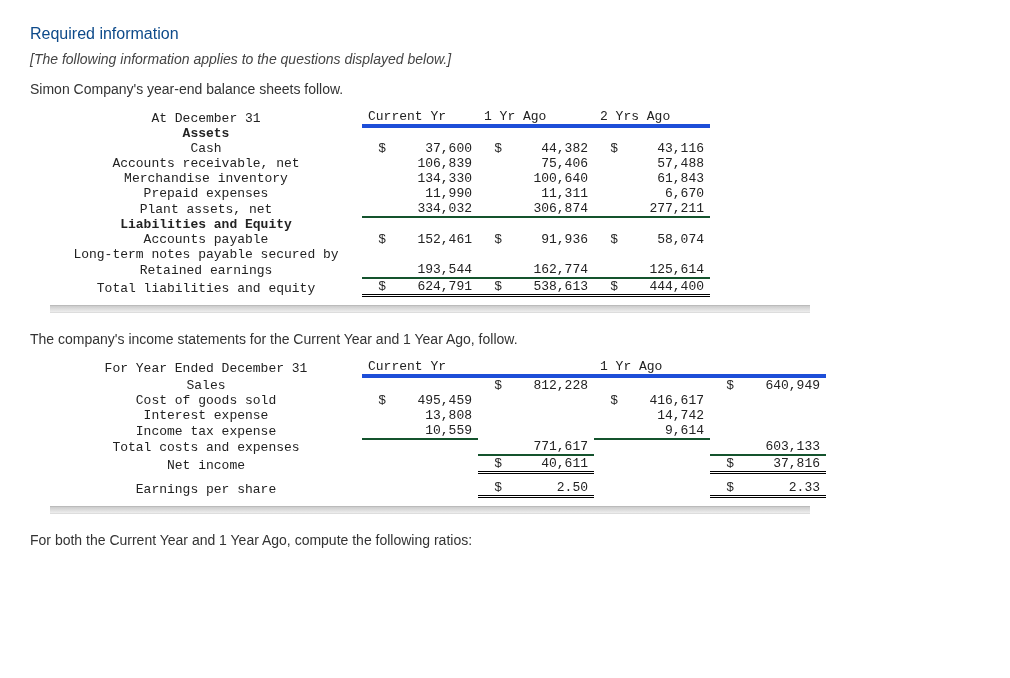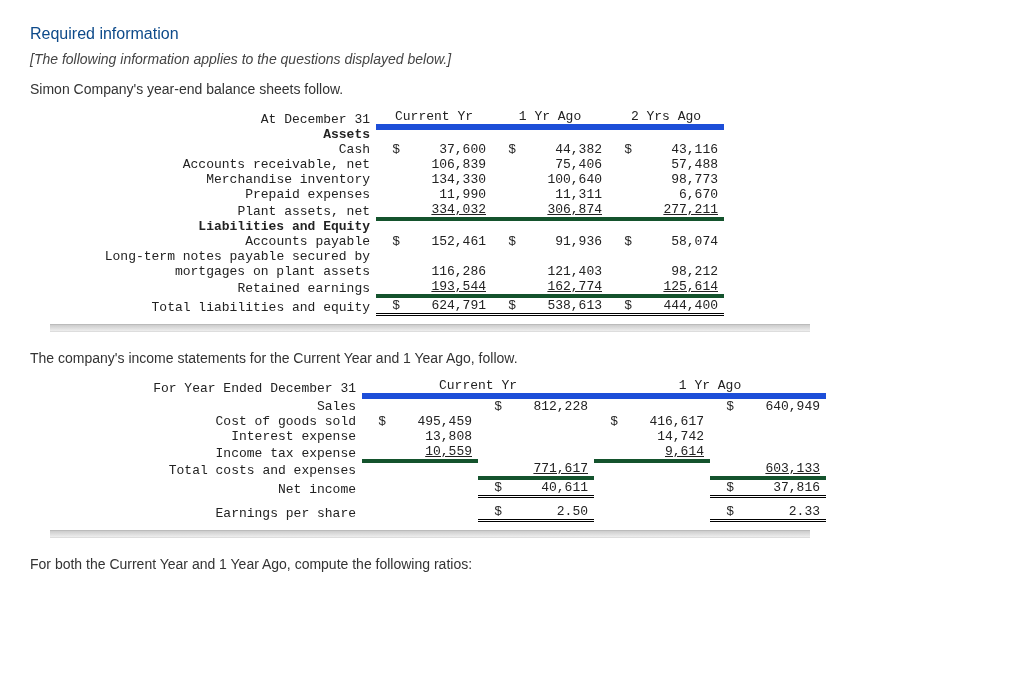--- a/index.html
+++ b/index.html
@@ -33,25 +33,25 @@
     color: #222;
     border-collapse: collapse;
     margin-left: 20px;
     margin-bottom: 8px;
   }
   .fin-table td, .fin-table th {
     padding: 0 6px;
     vertical-align: bottom;
     white-space: nowrap;
   }
-  .fin-table .label { text-align: right; min-width: 300px; }
+  .fin-table .label { text-align: center; min-width: 300px; }
   .fin-table .num   { text-align: right; min-width: 80px; }
   .fin-table .sym   { text-align: right; width: 18px; padding-right:0; }
-  .hd { border-bottom: 6px solid #1d4ed8; text-align: center; font-weight: normal;}
-  .bb { border-bottom: 4px solid #14532d; text-decoration: underline; }
+  .hd { border-bottom: 4px solid #1d4ed8; text-align: left; font-weight: normal;}
+  .bb { border-bottom: 2px solid #14532d; }
   .dbb { border-bottom: 3px double #000; }
   .bold { font-weight: bold; }
   .shade-bar {
     height: 6px;
     background: linear-gradient(to bottom, #ccc, #eee);
     border-top: 1px solid #bbb;
     border-bottom: 1px solid #ddd;
     margin: 4px 20px 18px 20px;
     width: 760px;
   }
@@ -94,21 +94,21 @@
     <td class="sym"></td>
         <td class="num">57,488</td>
   </tr>
   <tr>
     <td class="label">Merchandise inventory</td>
     <td class="sym"></td>
         <td class="num">134,330</td>
     <td class="sym"></td>
         <td class="num">100,640</td>
     <td class="sym"></td>
-        <td class="num">98,773</td>
+        <td class="num">61,843</td>
   </tr>
   <tr>
     <td class="label">Prepaid expenses</td>
     <td class="sym"></td>
         <td class="num">11,990</td>
     <td class="sym"></td>
         <td class="num">11,311</td>
     <td class="sym"></td>
         <td class="num">6,670</td>
   </tr>
@@ -130,29 +130,20 @@
     <td class="sym">$</td>
         <td class="num">152,461</td>
     <td class="sym">$</td>
         <td class="num">91,936</td>
     <td class="sym">$</td>
         <td class="num">58,074</td>
   </tr>
   <tr>
     <td class="label">Long-term notes payable secured by</td>
     <td colspan="6"></td>
-  </tr>
-  <tr>
-    <td class="label indent">mortgages on plant assets</td>
-    <td class="sym"></td>
-        <td class="num">116,286</td>
-    <td class="sym"></td>
-        <td class="num">121,403</td>
-    <td class="sym"></td>
-        <td class="num">98,212</td>
   </tr>
   <tr>
     <td class="label">Retained earnings</td>
     <td class="sym bb"></td>
         <td class="num bb">193,544</td>
     <td class="sym bb"></td>
         <td class="num bb">162,774</td>
     <td class="sym bb"></td>
         <td class="num bb">125,614</td>
   </tr>

